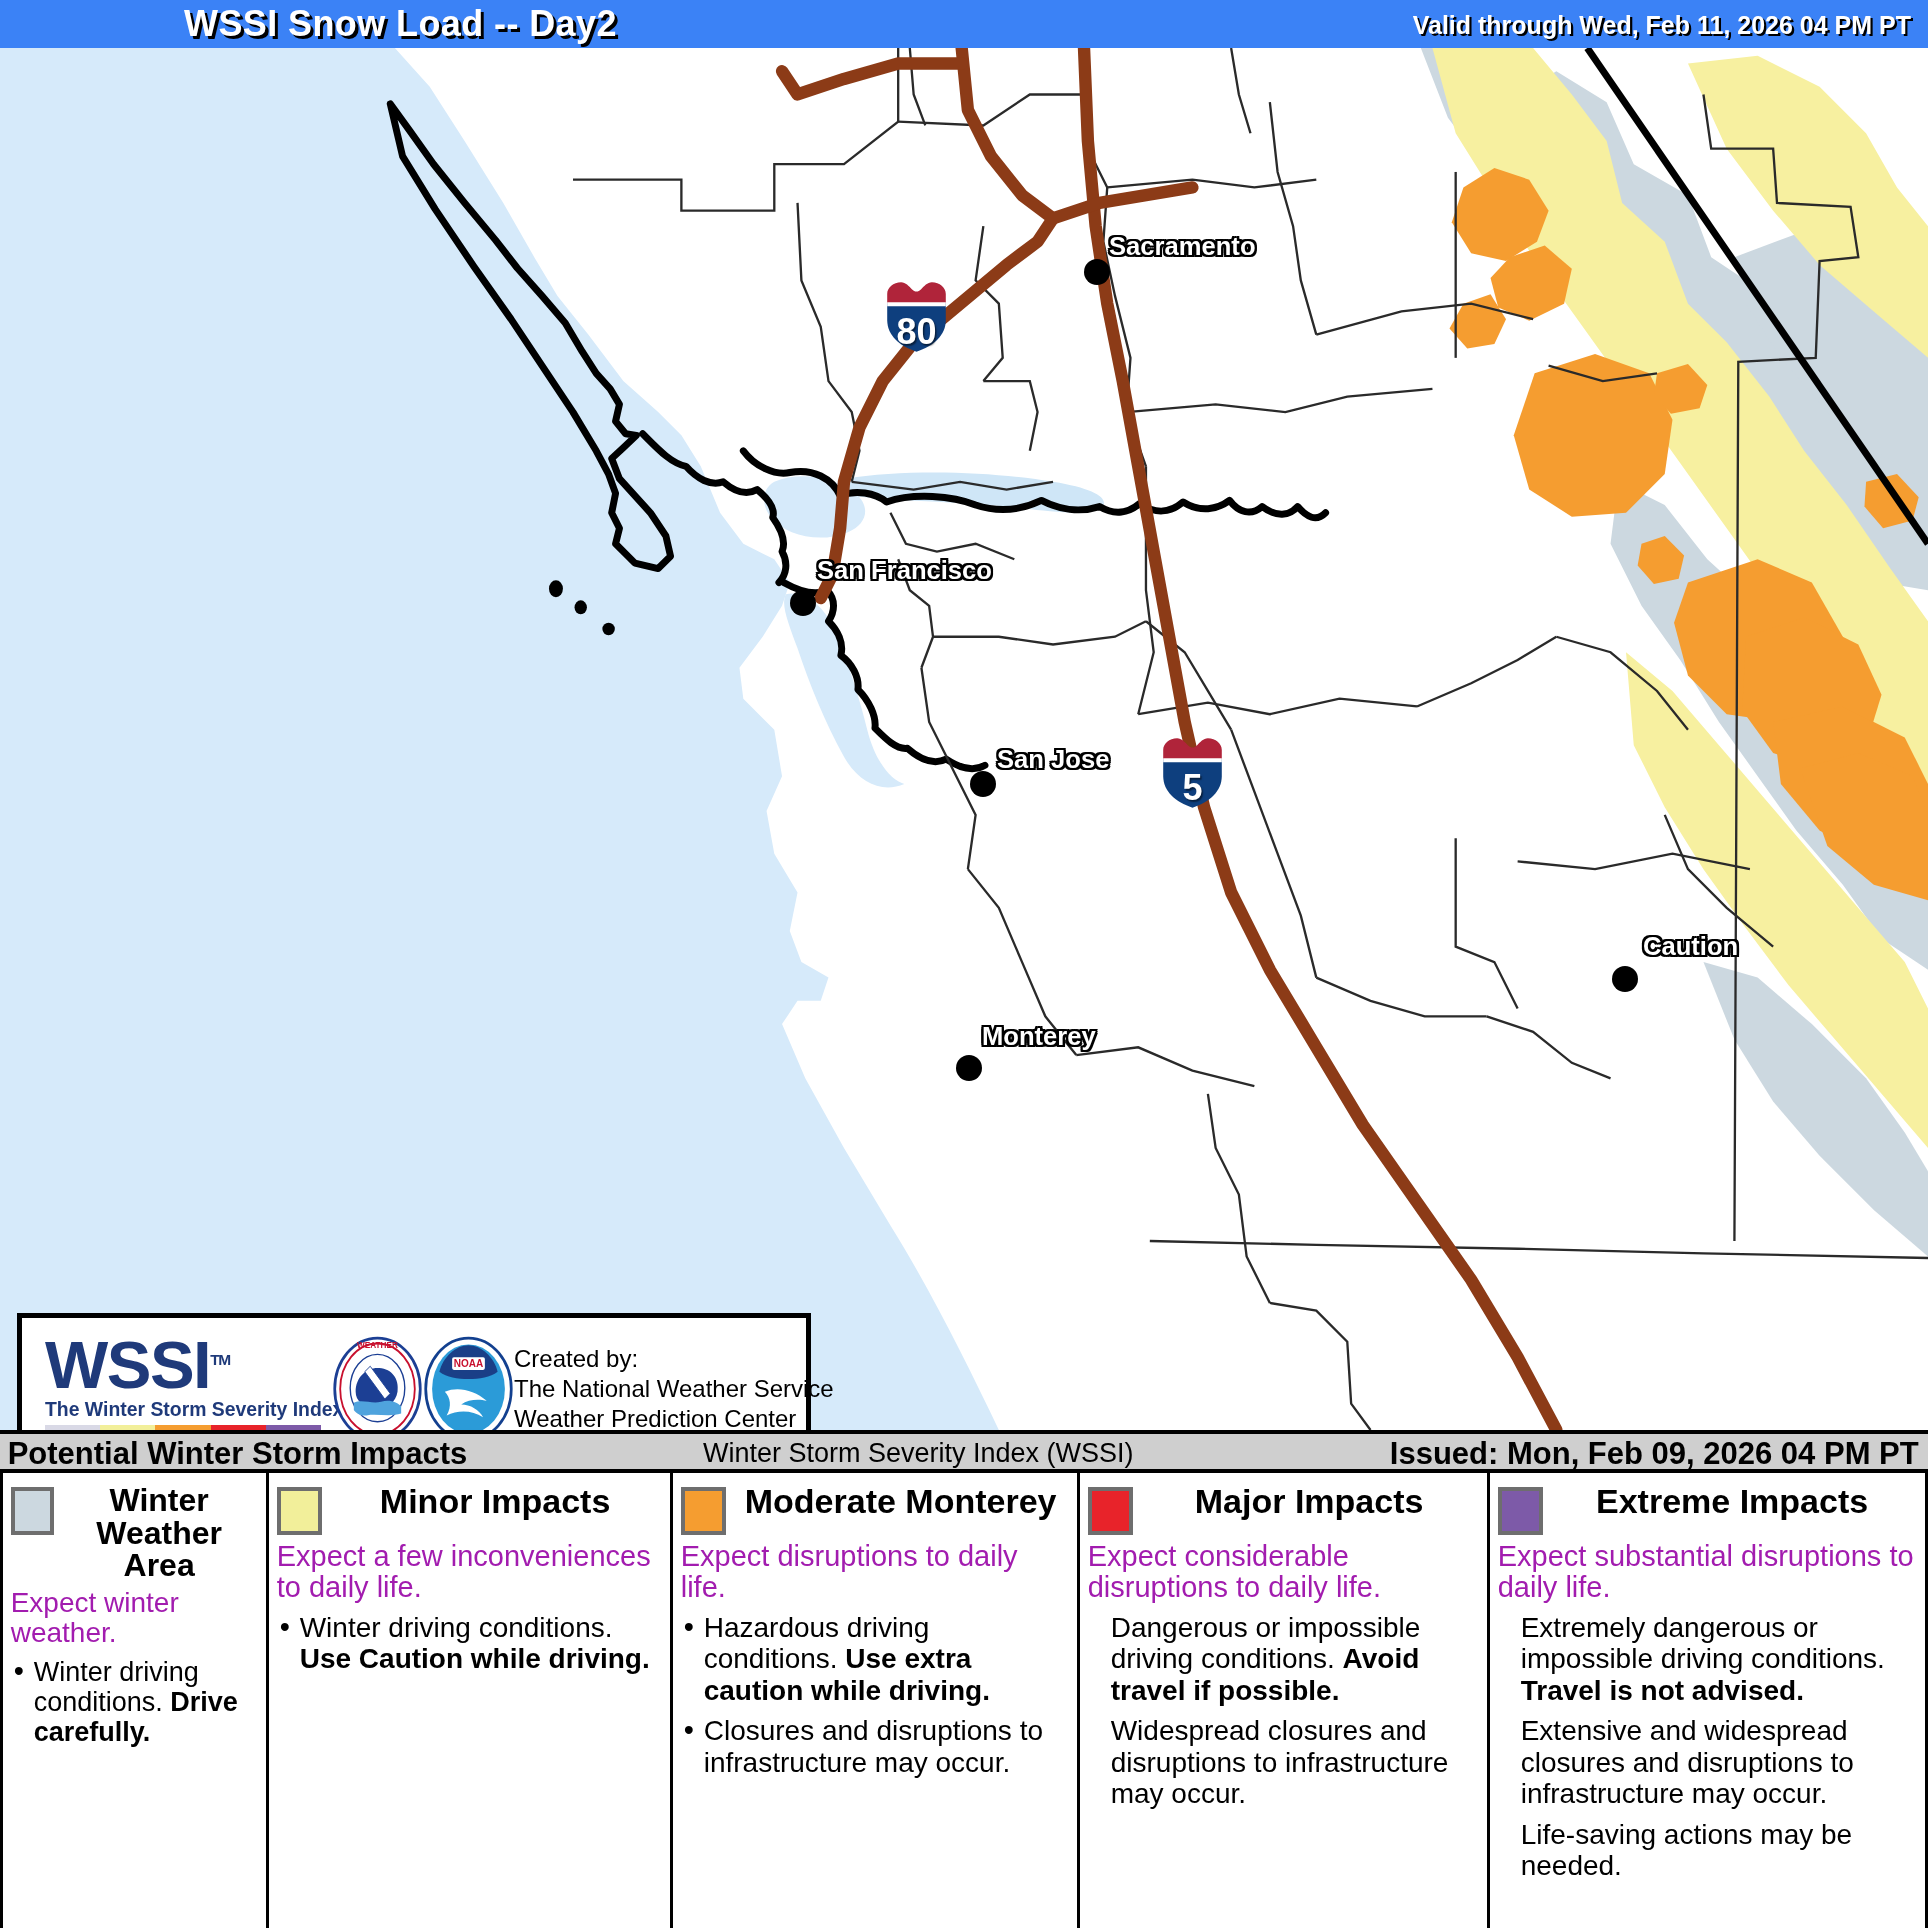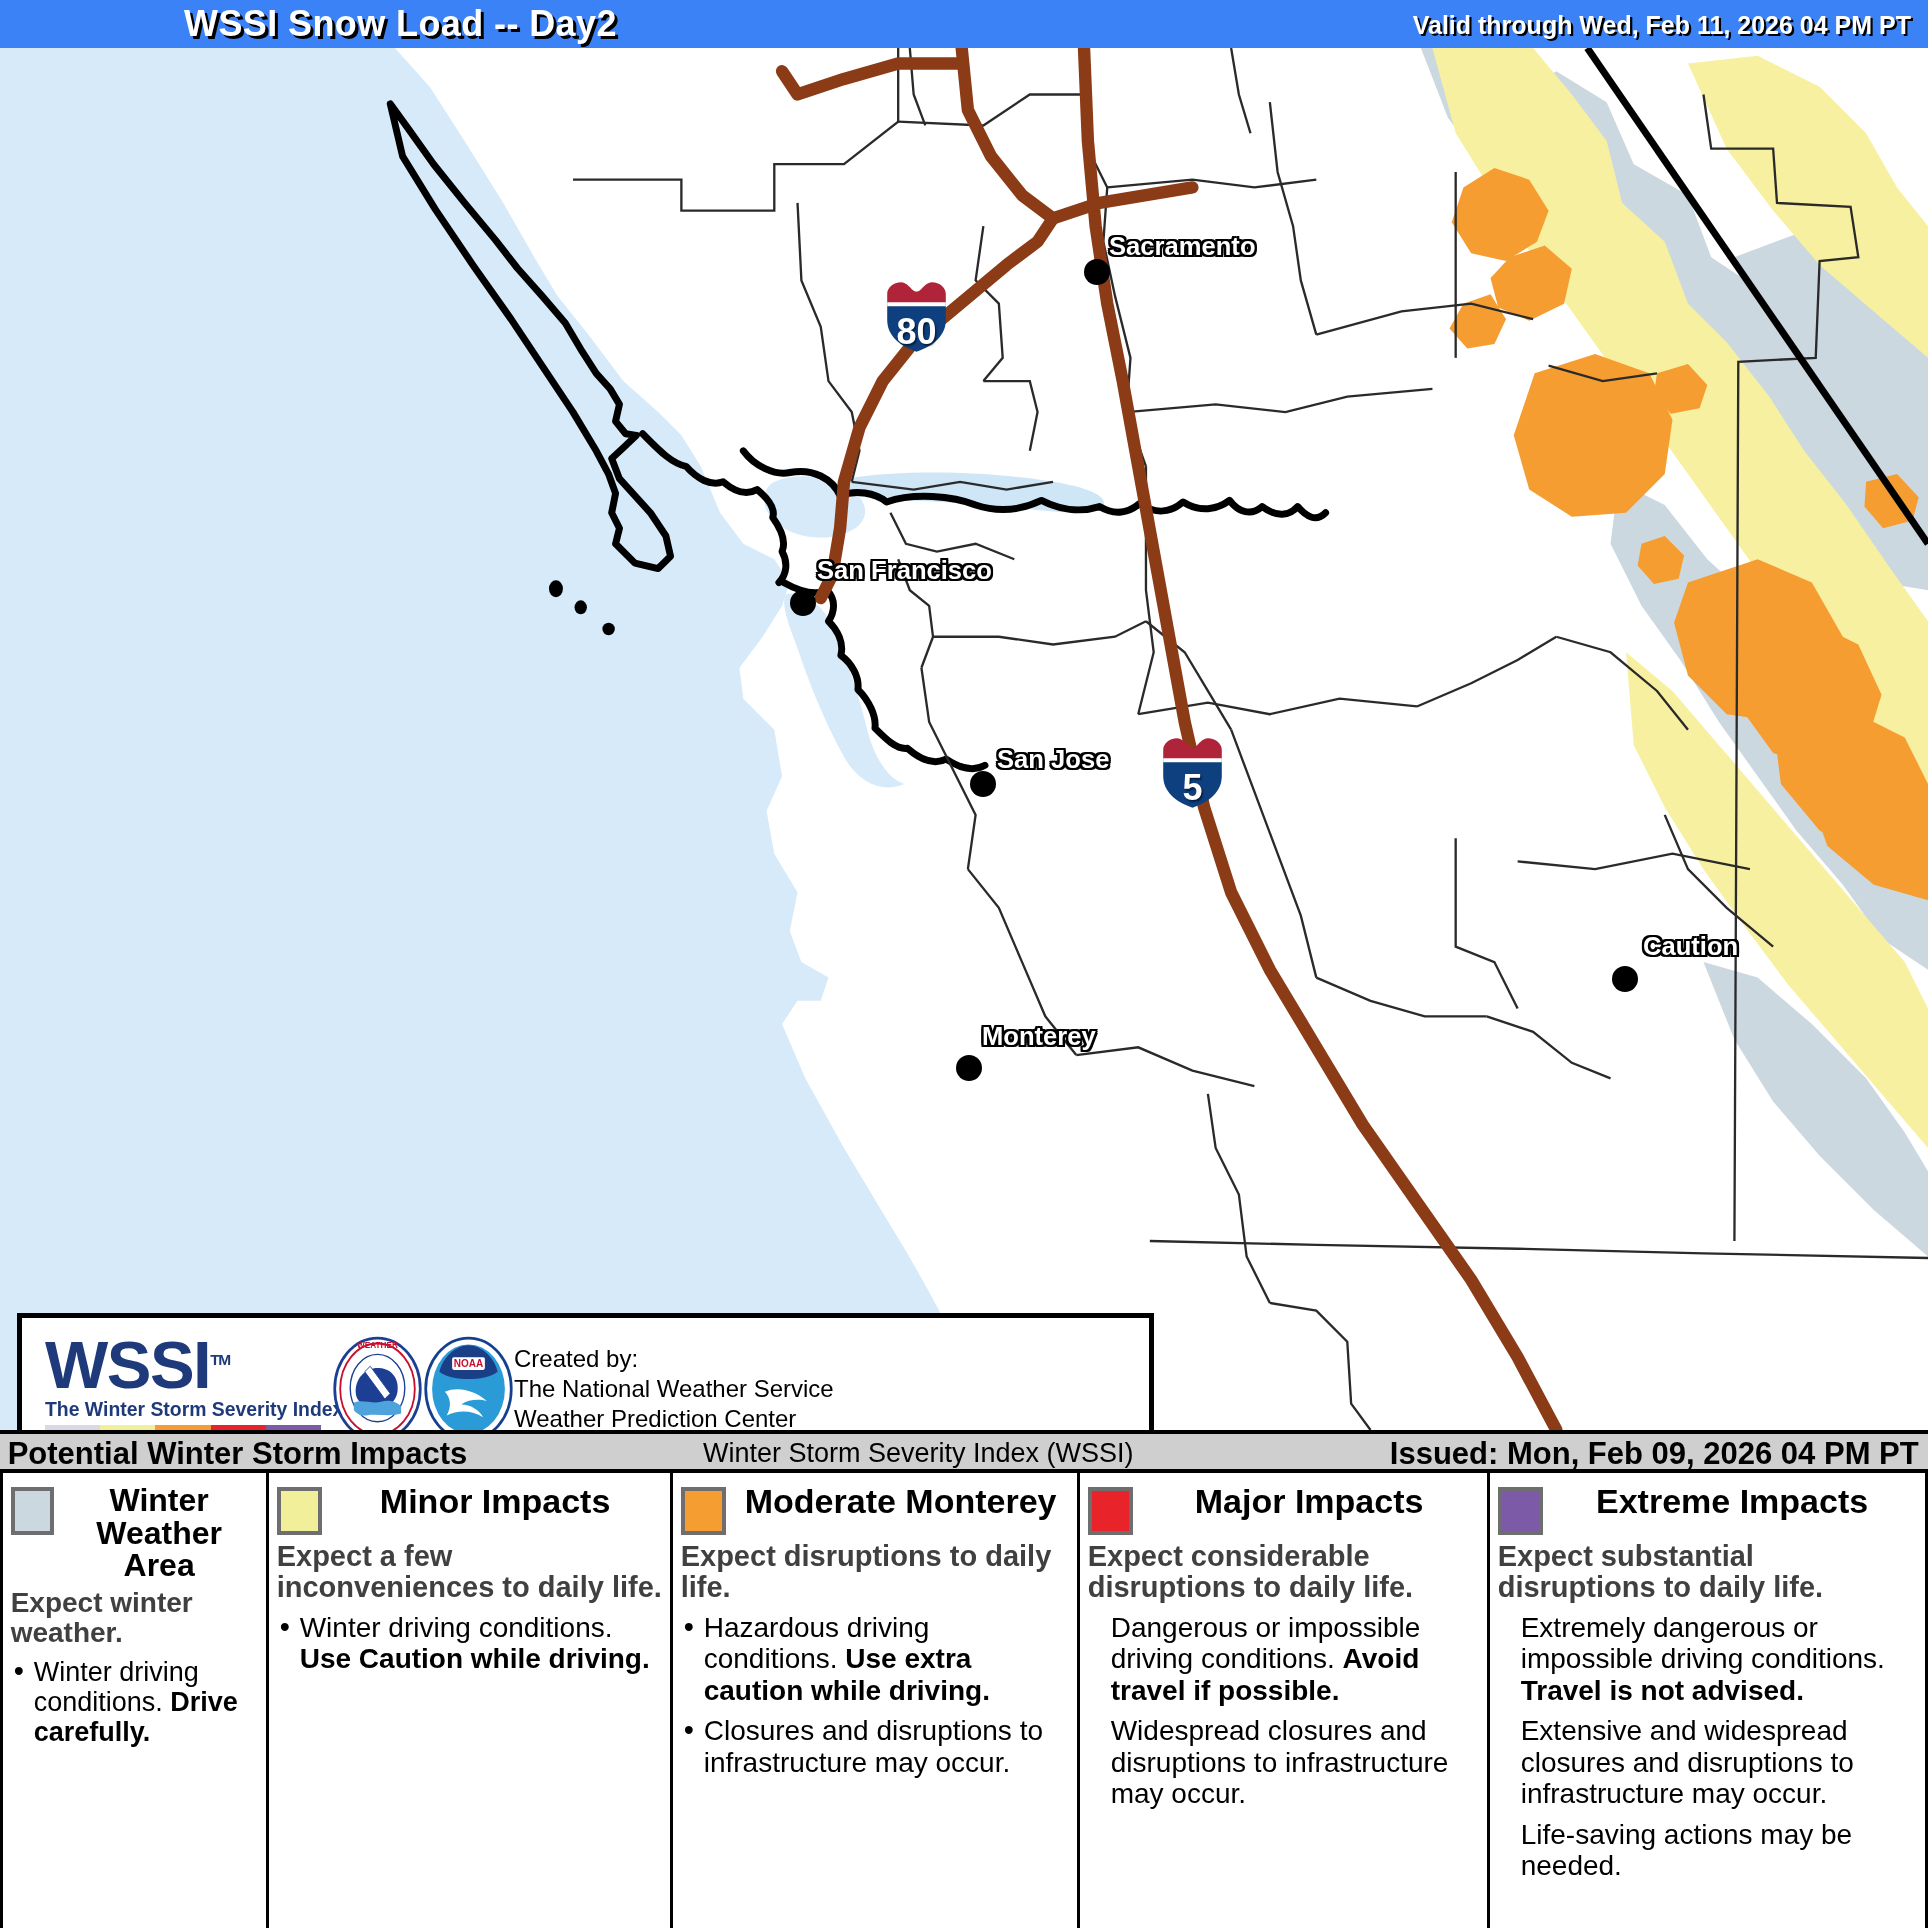--- a/index.html
+++ b/index.html
@@ -23,21 +23,21 @@
                   0 -2.3px 0 #000,0 2.3px 0 #000,-2.3px 0 0 #000,2.3px 0 0 #000;}
   .city-dot{position:absolute;width:26px;height:26px;border-radius:50%;background:#000;}
 
   
   .shield{position:absolute;width:65px;height:74px;}
   .shield .sh-num{position:absolute;left:0;right:0;top:31px;text-align:center;color:#fff;
       font-size:36px;font-weight:bold;font-family:"Liberation Sans",sans-serif;
       text-shadow:1.5px 1.5px 1.5px rgba(0,0,0,.5);}
 
   
-  #logo-box{position:absolute;left:17px;top:1265px;width:1137px;height:152px;background:#fff;
+  #logo-box{position:absolute;left:17px;top:1265px;width:794px;height:152px;background:#fff;
       border:5.4px solid #000;box-sizing:border-box;display:flex;align-items:center;}
   #wssi-mark{width:310px;padding-left:23px;box-sizing:border-box;}
   #wssi-word{font-size:67px;font-weight:bold;color:#1f3a7a;letter-spacing:-1.5px;line-height:.95;
       font-family:"Liberation Sans",sans-serif;}
   #wssi-tm{font-size:15.5px;vertical-align:super;}
   #wssi-sub{font-size:19.4px;font-weight:bold;color:#1f3a7a;margin-top:1.5px;white-space:nowrap;}
   #wssi-strip{display:flex;margin-top:4.6px;width:276px;height:20px;}
   #wssi-strip div{flex:1;}
   .seal{width:91px;height:108px;flex:0 0 auto;}
   #created-block{margin-left:0;font-size:24px;line-height:1.24;color:#000;white-space:nowrap;}
@@ -60,21 +60,21 @@
   .lc3{width:410px;}
   .lc4{width:436px;}
 
   .lhead{display:flex;align-items:flex-start;}
   .swatch{flex:0 0 auto;width:45px;height:45px;border:4.6px solid #6e6e6e;box-sizing:border-box;margin-top:3.1px;}
   .lc0 .swatch{width:43px;height:48px;}
   .lc1 .swatch,.lc2 .swatch,.lc3 .swatch,.lc4 .swatch{width:45px;height:48px;}
   .ltitle{flex:1;font-size:34px;font-weight:bold;line-height:1.02;color:#000;text-align:center;
       padding-left:6.2px;}
   .lc0 .ltitle{font-size:32px;}
-  .lbold{font-size:29px;font-weight:bold;line-height:1.06;color:#404040;margin-top:6.2px;}
+  .lbold{font-size:29px;font-weight:normal;line-height:1.06;color:#a21caf;margin-top:6.2px;}
   .lc0 .lbold{font-size:28px;}
   .lbullets{margin-top:7.7px;}
   .lbul{position:relative;padding-left:23px;font-size:28px;line-height:1.12;color:#000;margin-top:9.3px;}
   .lbul:before{content:"\2022";position:absolute;left:3.1px;top:-1.5px;font-size:29px;}
   .lbul.nb{padding-left:23px;}
   .lbul.nb:before{content:"";}
   .lc0 .lbul{font-size:27px;}
   .lbul b{font-weight:bold;}
 </style>
 </head>

